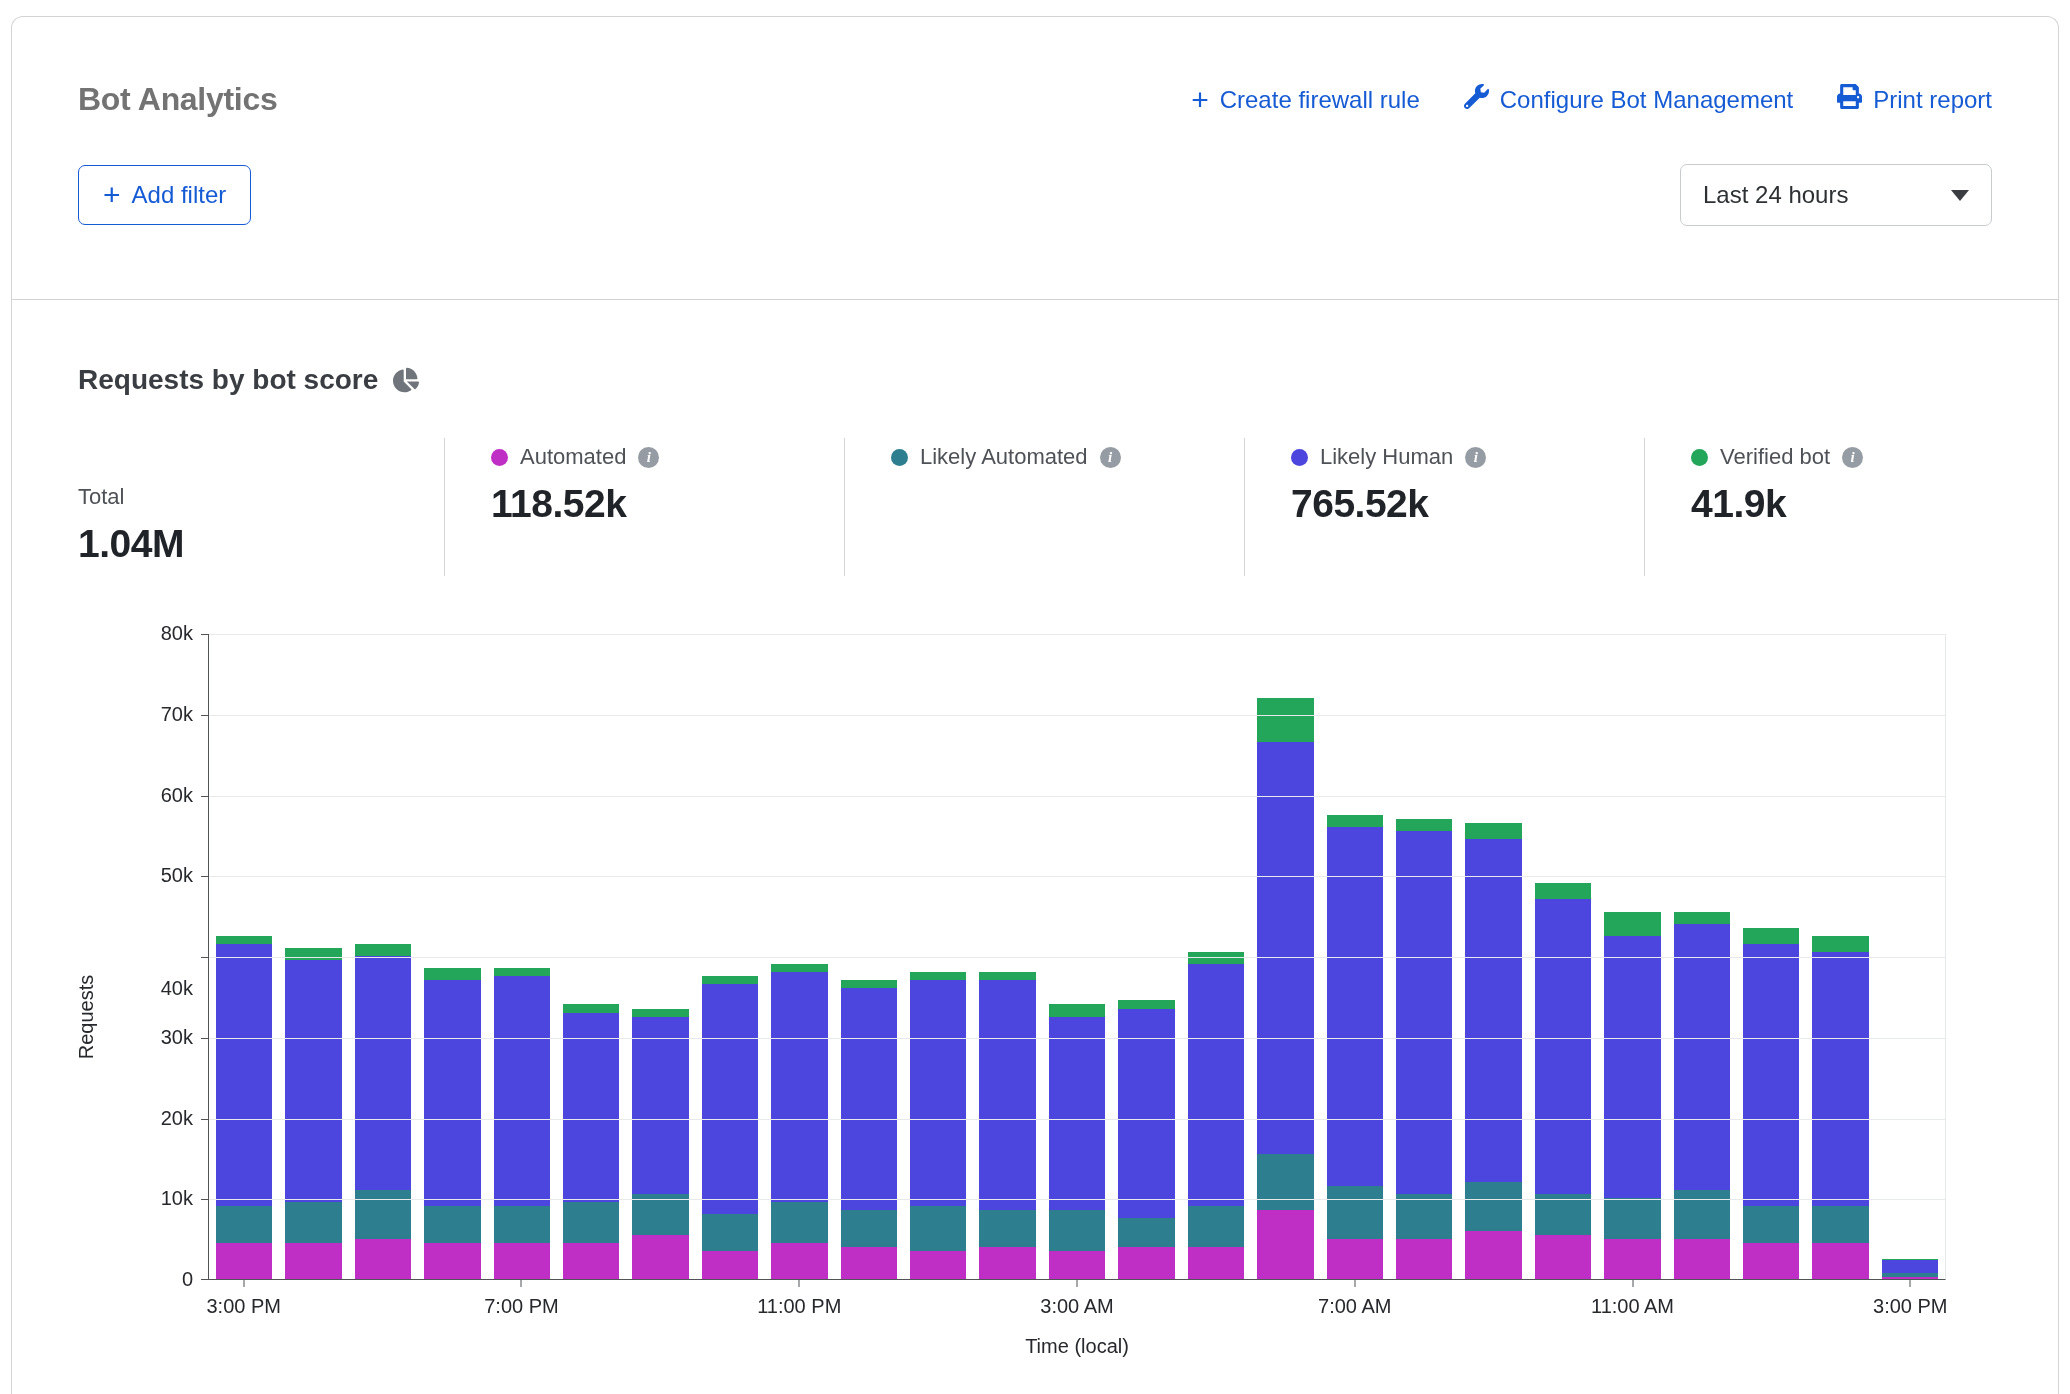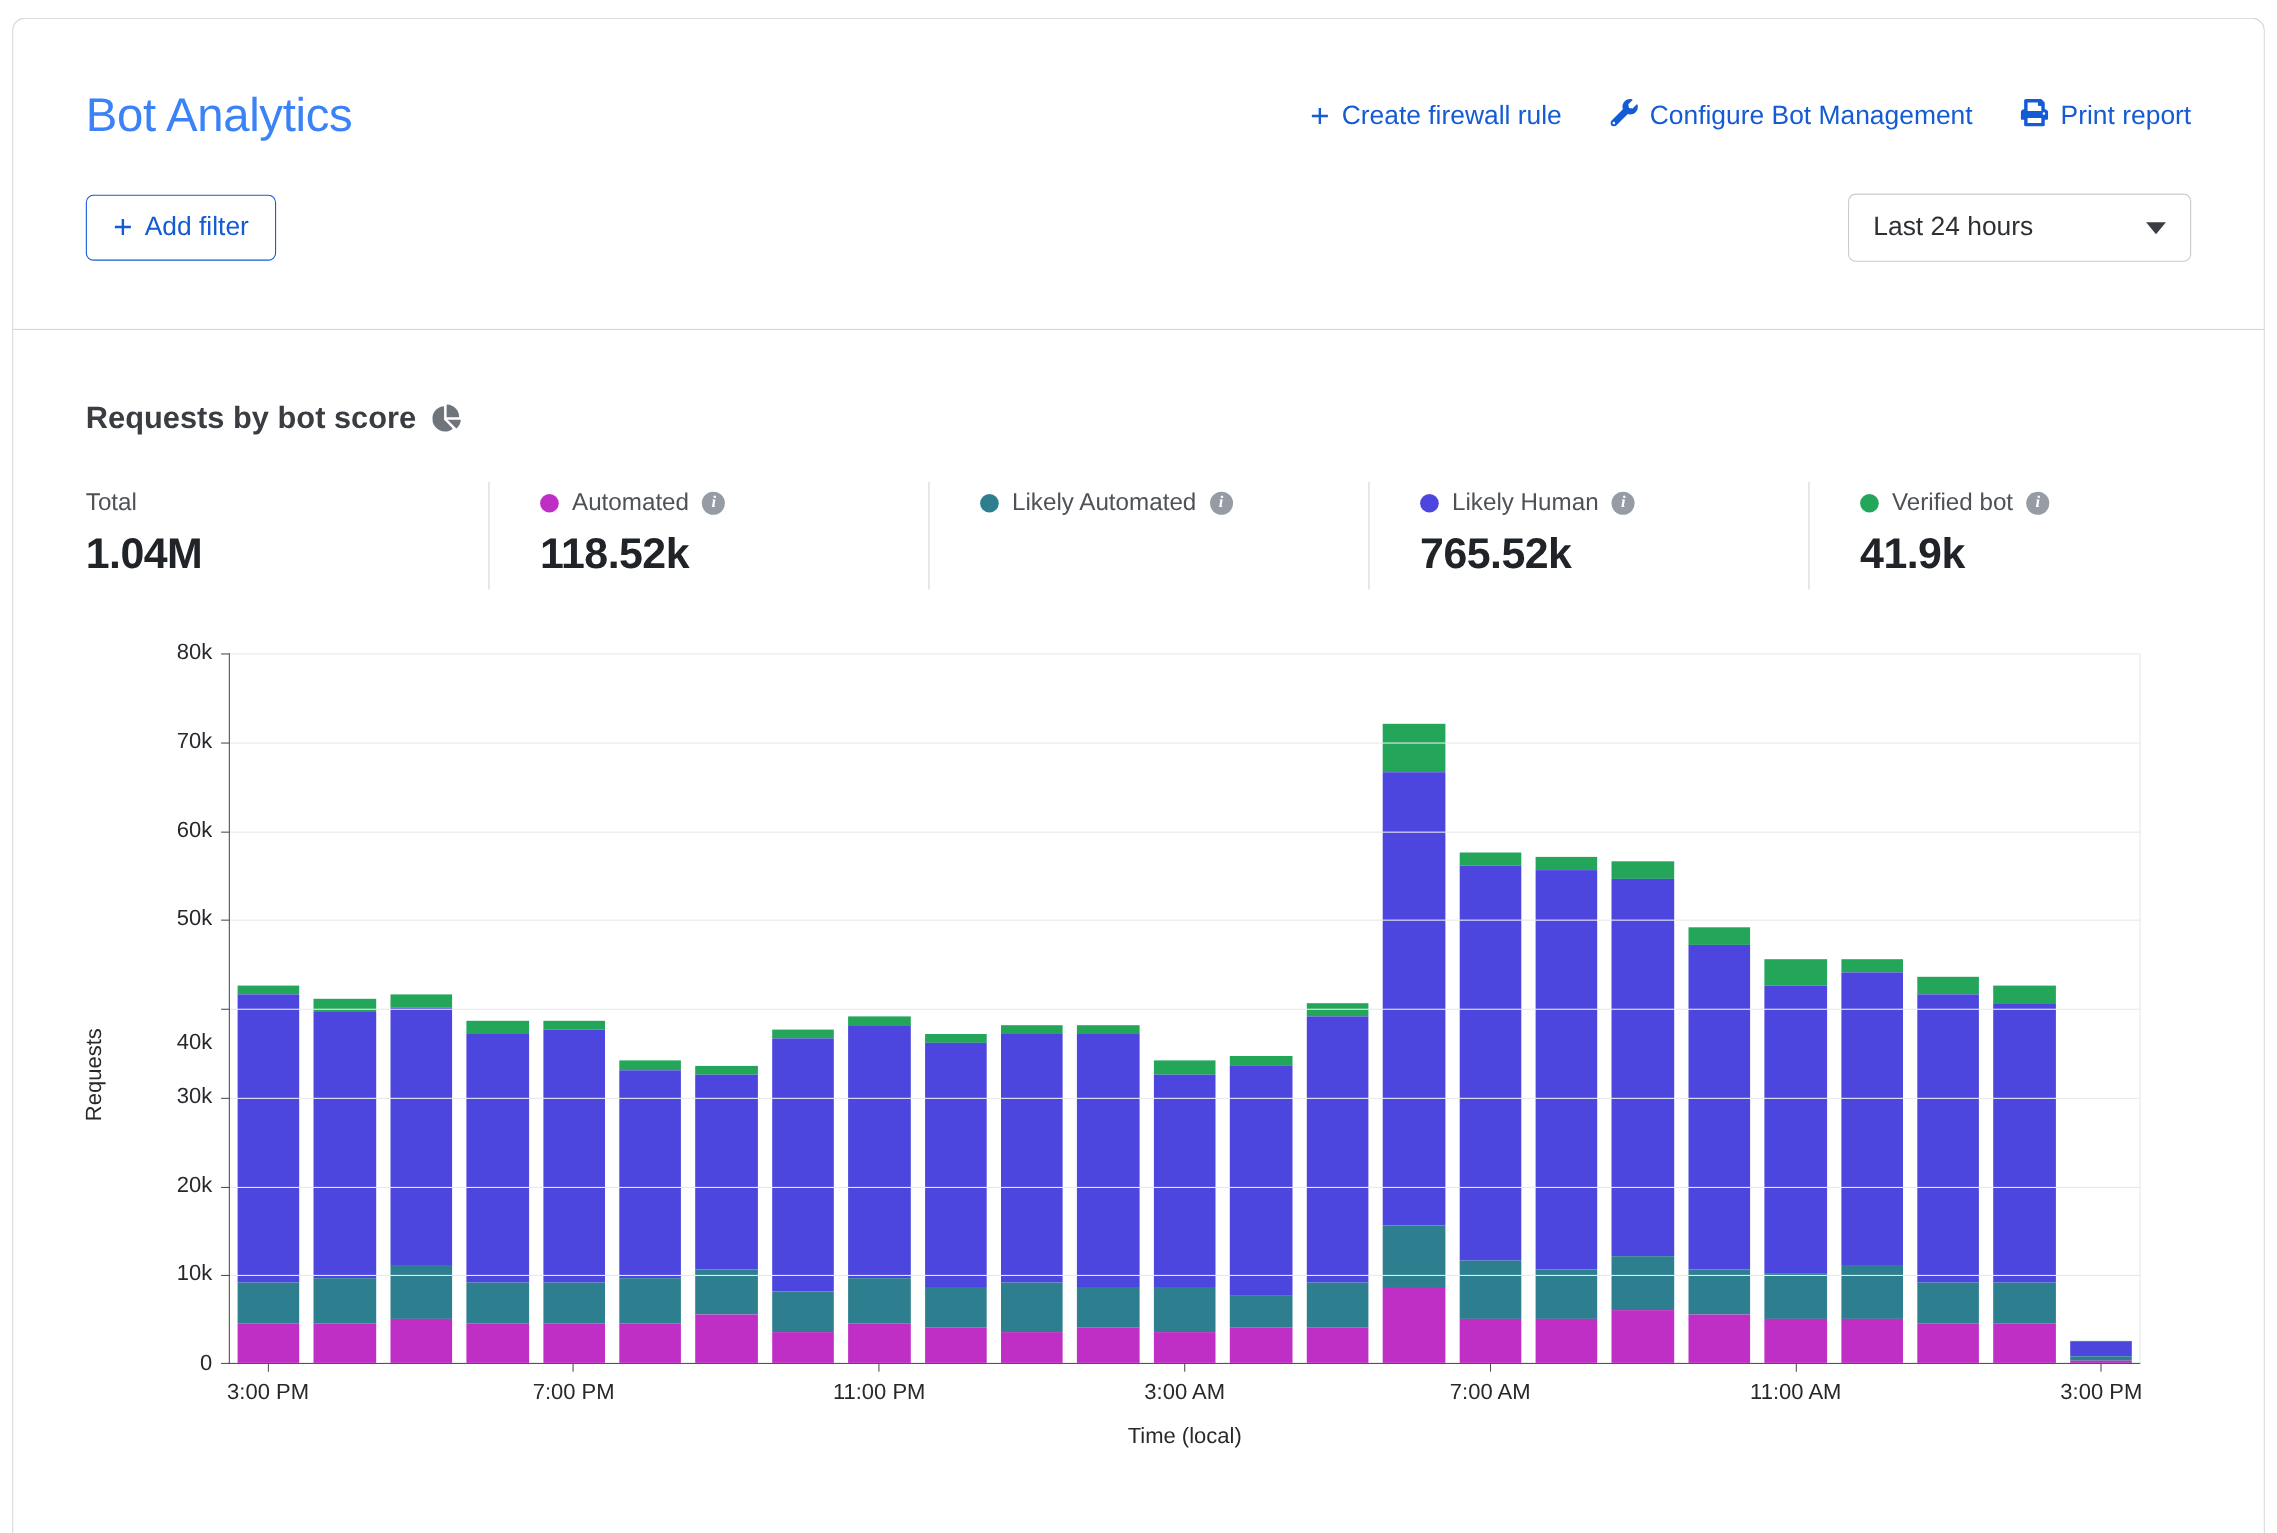--- a/index.html
+++ b/index.html
@@ -4,21 +4,21 @@
 <style>
   * { margin:0; padding:0; box-sizing:border-box; }
   html,body { width:2070px; height:1394px; background:#fff; overflow:hidden;
     font-family:"Liberation Sans","DejaVu Sans",sans-serif; }
   .card { margin:16px 11px 0; border:1px solid #d4d4d4; border-bottom:none;
     border-radius:12px 12px 0 0; height:1378px; background:#fff; }
 
   
   .card-header { height:283px; border-bottom:1px solid #d4d4d4; padding:64px 66px 0 66px; }
   .hrow1 { display:flex; justify-content:space-between; align-items:center; }
-  h1 { font-size:43px; font-weight:400; color:#3b82f6; letter-spacing:-0.3px; }
+  h1 { font-size:32px; font-weight:700; color:#737373; letter-spacing:-0.3px; }
   .actions { display:flex; gap:44px; align-items:center; }
   .action { display:flex; align-items:center; gap:11px; font-size:24px; color:#155bd4;
     cursor:pointer; text-decoration:none; }
   .action svg { width:25px; height:25px; fill:#155bd4; }
   .plus-glyph { font-size:30px; font-weight:400; line-height:1; color:#155bd4; }
   .hrow2 { margin-top:46px; display:flex; justify-content:space-between; align-items:center; }
   .add-filter { display:flex; align-items:center; gap:11px; border:1px solid #155bd4;
     background:#fff; color:#155bd4; font-size:24px; padding:0 24px; height:60px;
     border-radius:7px; cursor:pointer; font-family:inherit; }
   .select { width:312px; height:62px; border:1px solid #c9cbcd; border-radius:7px;
@@ -29,21 +29,21 @@
 
   
   .content { padding-top:64px; }
   .section-heading { display:flex; align-items:center; gap:15px; margin-left:66px; }
   h2 { font-size:28px; font-weight:700; color:#3a3d42; }
   .pie-icon svg { width:26px; height:26px; fill:#70757b; display:block; }
 
   
   .stats { display:flex; margin:42px 0 0 66px; }
   .stat { padding:6px 0 10px; }
-  .stat-total { width:366px; }
+  .stat-total { width:366px;margin-top:40px; }
   .stat-legend { width:400px; border-left:1px solid #d6d6d6; padding-left:46px; }
   .stat-label-row { display:flex; align-items:center; gap:12px; font-size:22px; color:#4e5156; }
   .dot { width:17px; height:17px; border-radius:50%; flex:0 0 auto; }
   .info { width:21px; height:21px; border-radius:50%; background:#969ca3; color:#fff;
     font-size:15px; font-weight:700; display:inline-flex; align-items:center;
     justify-content:center; font-family:"Liberation Serif",serif; font-style:italic;
     cursor:pointer; flex:0 0 auto; }
   .stat-value { margin-top:12px; font-size:39px; font-weight:700; color:#202327;
     letter-spacing:-0.5px; }
 

